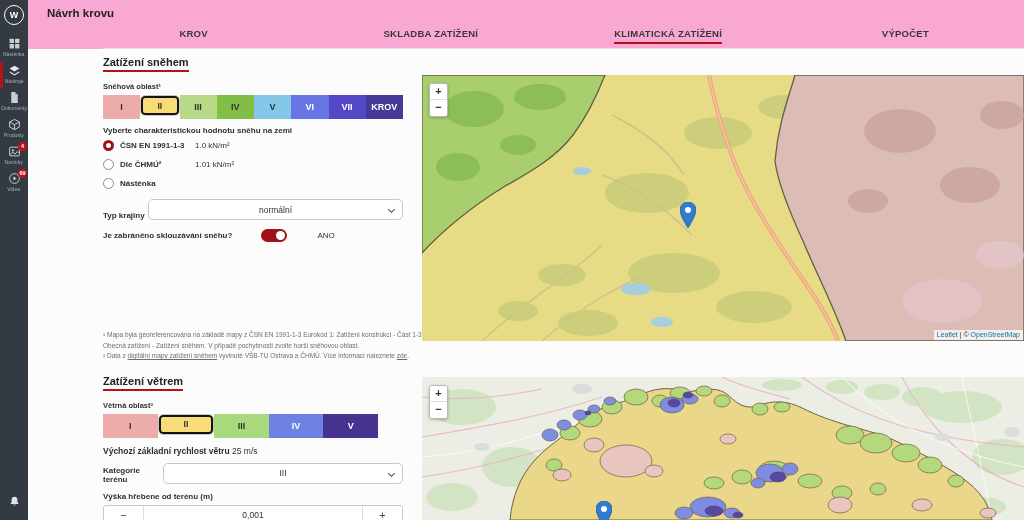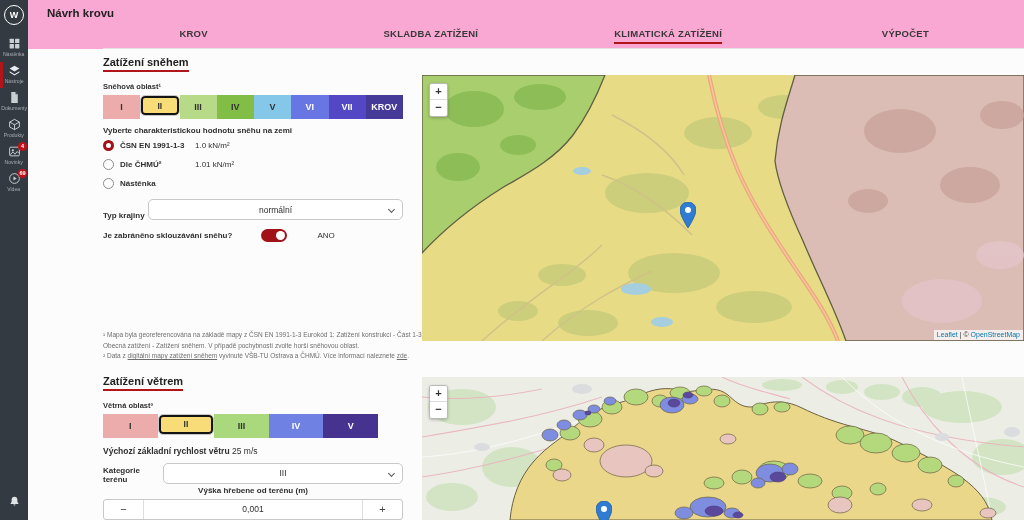--- a/index.html
+++ b/index.html
@@ -54,21 +54,21 @@
   .chev{position:absolute;right:8px;top:7px;width:5px;height:5px;border-right:1px solid #555;border-bottom:1px solid #555;transform:rotate(45deg);}
   .toggle-row{display:flex;align-items:center;margin-top:9px;gap:24px;}
   .toggle{width:26px;height:13px;border-radius:7px;background:#a11218;position:relative;margin:0 6px 0 5px;cursor:pointer;flex:none;}
   .toggle .knob{position:absolute;right:2px;top:2px;width:9px;height:9px;border-radius:50%;background:#fff;}
   .toggle-state{font-size:8px;color:#2f2f2f;}
   .footnotes{margin-top:88px;font-size:6.5px;color:#6e6e6e;line-height:10.5px;width:330px;}
   .footnotes a{color:#6e6e6e;text-decoration:underline;cursor:pointer;}
   .h-wind{margin-top:13px;}
   .speed-row{margin-top:8px;font-size:8.5px;color:#2f2f2f;}
   .speed-row b{font-weight:700;}
-  .ridge-lb{margin-top:2px;font-size:8px;font-weight:700;color:#2f2f2f;text-align:center;}
+  .ridge-lb{margin-top:8px;font-size:8px;font-weight:700;color:#2f2f2f;}
   .stepper{display:flex;height:21px;border:1px solid #c8c8c8;border-radius:3px;background:#fff;margin-top:4px;}
   .step-btn{width:40px;display:flex;align-items:center;justify-content:center;font-size:11px;color:#444;cursor:pointer;}
   .step-btn.minus{border-right:1px solid #ddd;}
   .step-btn.plus{border-left:1px solid #ddd;}
   .step-val{flex:1;display:flex;align-items:center;justify-content:center;font-size:8.5px;color:#2f2f2f;}
 
   
   .map{position:absolute;overflow:hidden;background:#e8db86;cursor:grab;}
   .map-snow{left:394px;top:26px;width:602px;height:266px;}
   .map-wind{left:394px;top:328px;width:602px;height:143px;background:#eceee6;}

